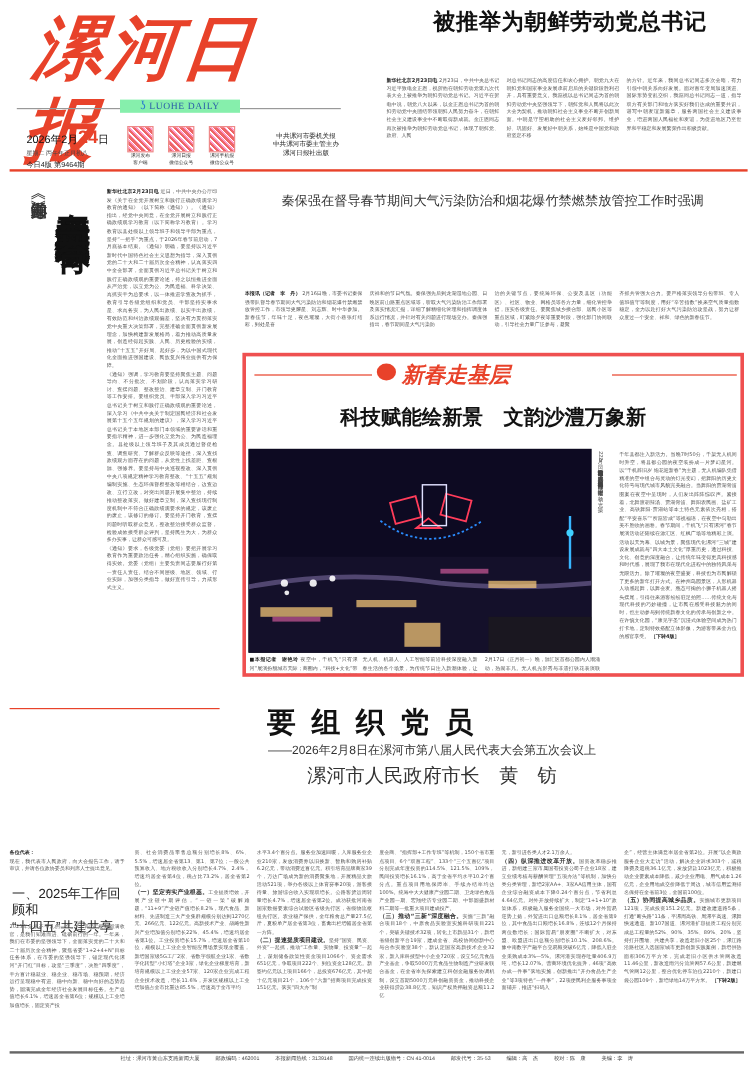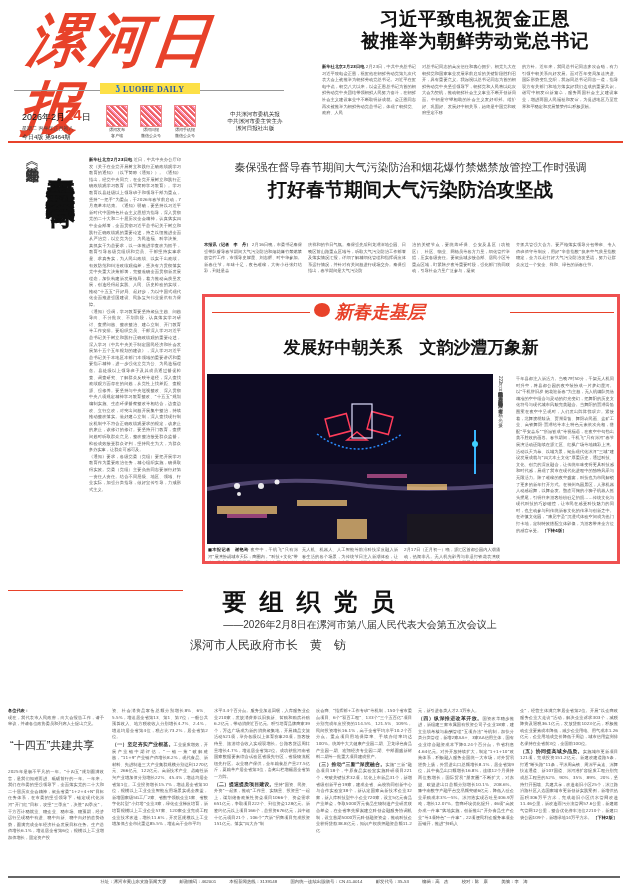--- a/index.html
+++ b/index.html
@@ -1,21 +1,21 @@
 <!DOCTYPE html>
 <html><head>
 <meta charset="utf-8">
 <style>
   * { box-sizing: border-box; margin: 0; padding: 0; }
   html, body { width: 625px; height: 889px; background: #fff; overflow: hidden; }
   body { position: relative; font-family: "DejaVu Serif", serif; color: #222; }
   .abs { position: absolute; }
   .masthead-logo { left: 28px; top: 6px; width: 235px; height: 68px; color: #e8422a; font-family: "DejaVu Serif", serif; font-weight: bold; font-size: 58px; letter-spacing: 4px; line-height: 68px; font-style: italic; transform: skewX(-6deg); }
   .daily-line { left: 14px; top: 90px; width: 270px; height: 1px; background: #999; }
-  .daily-label { left: 100px; top: 83px; width: 100px; background: #fde047; text-align: center; font-family: "Liberation Serif", serif; font-size: 8px; color: #2a5ca8; font-weight: bold; letter-spacing: 0.5px; }
+  .daily-label { left: 100px; top: 83px; width: 100px; background: #86efac; text-align: center; font-family: "Liberation Serif", serif; font-size: 8px; color: #2a5ca8; font-weight: normal; letter-spacing: 0.5px; }
   .daily-label .wave { color: #2a7bd0; font-size: 10px; }
   .date-block { left: 22px; top: 106px; width: 80px; font-family: "Liberation Sans", sans-serif; }
   .date-main { font-size: 9px; color: #111; }
   .date-main .day { color: #e8422a; font-weight: bold; font-size: 15px; }
   .date-sub { font-size: 5px; color: #444; margin-top: 1px; }
   .date-issue { font-size: 6px; color: #222; margin-top: 2px; }
   .qr { width: 22px; height: 22px; background: repeating-linear-gradient(45deg,#e66 0 2px,#f9c 2px 3px,#fff 3px 4px); border: 1px solid #e88; }
   .qr-label { font-size: 4px; color: #333; text-align: center; line-height: 6px; font-family: "Liberation Sans", sans-serif; }
   .publisher { left: 210px; top: 111px; width: 90px; text-align: center; font-family: "Liberation Sans", sans-serif; font-size: 5.5px; line-height: 7px; color: #222; }
   .red-rule { left: 8px; top: 141px; width: 615px; height: 2px; background: #e8422a; }
@@ -27,21 +27,21 @@
   .thin-rule { height: 1px; background: #e8422a; }
   .kicker2 { left: 198px; top: 160px; width: 425px; text-align: center; font-family: Liberation Mono, monospace; font-size: 11px; color: #333; }
   .headline2 { left: 198px; top: 177px; width: 425px; text-align: center; font-family: "DejaVu Serif", serif; font-weight: bold; font-size: 19px; line-height: 25px; color: #111; }
   .feature-box { left: 202px; top: 294px; width: 418px; height: 270px; border: 3px solid #ef5050; }
   .banner-line { height: 1px; background: #e8422a; }
   .banner { color: #e8422a; font-weight: bold; font-family: Liberation Serif, serif; }
   .feature-title { text-align: center; font-family: "DejaVu Serif", serif; font-weight: bold; font-size: 17px; color: #111; }
   .photo { background: radial-gradient(ellipse at 50% 30%, #2a2050 0%, #0e0b22 55%, #05040d 100%); overflow: hidden; }
   .report-title { left: 200px; top: 586px; width: 230px; text-align: center; font-family: "DejaVu Serif", serif; font-weight: bold; font-size: 24px; letter-spacing: 13px; color: #111; }
   .report-sub { left: 190px; top: 618px; width: 340px; text-align: center; font-family: "Liberation Sans", sans-serif; font-size: 10px; color: #333; }
-  .report-author { left: 190px; top: 637px; width: 340px; text-align: left; font-family: "Liberation Sans", sans-serif; font-size: 12px; color: #333; }
+  .report-author { left: 190px; top: 637px; width: 340px; text-align: center; font-family: "Liberation Sans", sans-serif; font-size: 16px; color: #333; }
   .section-head { font-family: "Liberation Sans", sans-serif; font-size: 11px; color: #222; line-height: 14px; }
   .footer-rule { left: 8px; top: 876px; width: 612px; height: 2px; background: #666; }
   .footer { left: 8px; top: 879px; width: 612px; text-align: center; font-family: "Liberation Sans", sans-serif; font-size: 4.4px; color: #444; white-space: nowrap; }
   .footer span { margin: 0 6px; }
   .sub-head { font-weight: bold; color: #333; font-size: 5px; }
 </style>
 </head>
 <body>
 
 <div class="abs masthead-logo">漯河日报</div>
@@ -75,21 +75,20 @@
   <div class="qr-label">微信公众号</div>
 </div>
 
 <div class="abs publisher">
   <div>中共漯河市委机关报</div>
   <div>中共漯河市委主管主办</div>
   <div>漯河日报社出版</div>
 </div>
 
 <div class="abs headline-top">
-  <div>习近平致电祝贺金正恩</div>
   <div>被推举为朝鲜劳动党总书记</div>
 </div>
 <div class="abs body-text" style="left:322px;top:64px;width:94px;height:70px;">
   <span class="byline">新华社北京2月23日电</span>
   <span>2月23日，中共中央总书记习近平致电金正恩，祝贺他在朝鲜劳动党第九次代表大会上被推举为朝鲜劳动党总书记。习近平在贺电中说，朝党八大以来，以金正恩总书记为首的朝鲜劳动党中央团结带领朝鲜人民努力奋斗，在朝鲜社会主义建设事业中不断取得新成就。金正恩同志再次被推举为朝鲜劳动党总书记，体现了朝鲜党、政府、人民</span>
 </div>
 <div class="abs body-text" style="left:422px;top:64px;width:94px;height:70px;">对总书记同志的高度信任和衷心拥护。朝党九大在朝鲜党和国家事业发展承前启后的关键阶段胜利召开，具有重要意义。我愿祝以总书记同志为首的朝鲜劳动党中央坚强领导下，朝鲜党和人民将以此次大会为契机，推动朝鲜社会主义事业不断开创新局面。中朝是守望相助的社会主义友好邻邦。维护好、巩固好、发展好中朝关系，始终是中国党和政府坚定不移</div>
 <div class="abs body-text" style="left:522px;top:64px;width:96px;height:70px;">的方针。近年来，我同总书记同志多次会晤，有力引领中朝关系向好发展。面对百年变局加速演进、国际形势变乱交织，我愿同总书记同志一道，指导双方有关部门和地方落实好我们达成的重要共识，谱写中朝友谊新篇章，服务两国社会主义建设事业，增进两国人民福祉和友谊，为促进地区乃至世界和平稳定和发展繁荣作出积极贡献。</div>
 
 <div class="abs red-rule"></div>
@@ -99,38 +98,37 @@
 <div class="abs body-text" style="left:89px;top:157px;width:92px;height:426px;">
   <span class="byline">新华社北京2月23日电</span>
   <span>近日，中共中央办公厅印发《关于在全党开展树立和践行正确政绩观学习教育的通知》（以下简称《通知》）。《通知》指出，经党中央同意，在全党开展树立和践行正确政绩观学习教育（以下简称学习教育）。学习教育以县处级以上领导班子和领导干部为重点，坚持“一把手”为重点，于2026年春节前启动，7月底基本结束。《通知》明确，要坚持以习近平新时代中国特色社会主义思想为指导，深入贯彻党的二十大和二十届历次全会精神，认真落实四中全会部署，全面贯彻习近平总书记关于树立和践行正确政绩观的重要论述，持之以恒推进全面从严治党，以立党为公、为民造福、科学决策、真抓实干为总要求，以一体推进学查改为抓手，教育引导各级党组织和党员、干部坚持实事求是、求真务实，为人民出政绩、以实干出政绩，有效防范和纠治政绩观偏差，坚决有力贯彻落实党中央重大决策部署，完整准确全面贯彻新发展理念，加快构建新发展格局，着力推动高质量发展，创造经得起实践、人民、历史检验的实绩，推动“十五五”开好局、起好步，为以中国式现代化全面推进强国建设、民族复兴伟业提供有力保障。</span>
   <br><span>《通知》强调，学习教育要坚持聚焦主题、问题导向、不分批次、不划阶段，认真落实学习研讨、查摆问题、整改整治、建章立制、开门教育等工作安排。要组织党员、干部深入学习习近平总书记关于树立和践行正确政绩观的重要论述，深入学习《中共中央关于制定国民经济和社会发展第十五个五年规划的建议》，深入学习习近平总书记关于本地区本部门本领域的重要讲话和重要指示精神，进一步强化立党为公、为民造福理念。县处级以上领导班子及其成员通过督促检查、调查研究、了解群众反映等途径，深入查找政绩观方面存在的问题，从党性上找差距、查根源、强修养。要坚持与中央巡视整改、深入贯彻中央八项规定精神学习教育整改、“十五五”规划编制实施、生态环保督察整改等相结合，边查边改、立行立改，对突出问题开展集中整治，持续推动整改落实。做好建章立制，深入查找现行制度机制中不符合正确政绩观要求的规定，该废止的废止，该修订的修订。要坚持开门教育，查摆问题时听取群众意见，整改整治接受群众监督，检验成效接受群众评判，坚持民生为大，为群众多办实事，让群众可感可及。</span>
   <br><span>《通知》要求，各级党委（党组）要把开展学习教育作为重要政治任务，精心组织实施，确保取得实效。党委（党组）主要负责同志要履行好第一责任人责任。结合不同层级、地区、领域、行业实际，加强分类指导，做好宣传引导，力戒形式主义。</span>
 </div>
 <div class="abs thin-rule" style="left:8px;top:590px;width:175px;"></div>
 
 <div class="abs kicker2">秦保强在督导春节期间大气污染防治和烟花爆竹禁燃禁放管控工作时强调</div>
 <div class="abs headline2">
-  <div>打好春节期间大气污染防治攻坚战</div>
 </div>
 <div class="abs body-text" style="left:204px;top:242px;width:98px;height:48px;">
   <span class="byline">本报讯（记者　李　丹）</span>
   <span>2月16日晚，市委书记秦保强带队督导春节期间大气污染防治和烟花爆竹禁燃禁放管控工作，市领导史耀星、刘志辉、时中华参加。新春佳节，年味十足，夜色璀璨，大街小巷张灯结彩，到处是喜</span>
 </div>
 <div class="abs body-text" style="left:308px;top:242px;width:98px;height:48px;">庆祥和的节日气氛。秦保强先后到龙湖湿地公园、日晚区前山路重点区域等，听取大气污染防治工作部署及落实情况汇报，详细了解精细化管理和指挥调度体系运行情况，并针对有关问题进行现场交办。秦保强指出，春节期间是大气污染防</div>
 <div class="abs body-text" style="left:412px;top:242px;width:98px;height:48px;">治的关键节点，要统筹环保、公安及县区（功能区）、社区、物业、网格员等各方力量，细化管控举措，压实各级责任。要聚焦城乡接合部、居民小区等重点区域，盯紧除夕夜等重要时段，强化部门协同联动，引导社会力量广泛参与，凝聚</div>
 <div class="abs body-text" style="left:516px;top:242px;width:100px;height:48px;">齐抓共管强大合力。要严格落实领导分包带班、专人值班值守等制度，用好“辛苦指数”换来空气质量指数稳定，全力以赴打好大气污染防治攻坚战，努力让群众度过一个安全、祥和、绿色的新春佳节。</div>
 
 <div class="abs feature-box"></div>
 <div class="abs banner-line" style="left:212px;top:312px;width:98px;"></div>
 <div class="abs banner-line" style="left:510px;top:312px;width:104px;"></div>
 <div class="abs" style="left:314px;top:300px;width:190px;height:24px;">
   <span style="display:inline-block;width:16px;height:14px;border-radius:50%;background:#e8422a;vertical-align:middle;position:relative;top:-2px;"></span>
   <span class="banner" style="font-size:18px;vertical-align:middle;font-style:italic;">新春走基层</span>
 </div>
-<div class="abs feature-title" style="left:206px;top:336px;width:410px;">发展好中朝关系　文韵沙澧万象新</div>
+<div class="abs feature-title" style="left:206px;top:336px;width:410px;">科技赋能绘新景　文韵沙澧万象新</div>
 
 <div class="abs photo" style="left:207px;top:374px;width:286px;height:170px;">
   <svg width="286" height="170" viewBox="0 0 286 170">
     <rect x="0" y="0" width="286" height="170" fill="#0d0a22"></rect>
     <rect x="0" y="90" width="286" height="80" fill="#14102a"></rect>
     <g stroke="#ff3c5a" fill="none" stroke-width="1.5">
       <rect x="120" y="42" width="22" height="18" transform="rotate(-15 131 51)"></rect>
       <rect x="162" y="40" width="22" height="18" transform="rotate(15 173 49)"></rect>
       <path d="M140 66 L150 58 L160 66 Z"></path>
     </g>
@@ -172,20 +170,21 @@
 
 <div class="abs report-title">要组织党员</div>
 <div class="abs report-sub">——2026年2月8日在漯河市第八届人民代表大会第五次会议上</div>
 <div class="abs report-author">漯河市人民政府市长　黄　钫</div>
 
 <div class="abs body-text" style="left:8px;top:708px;width:96px;height:30px;">
   <div class="byline">各位代表：</div>
   <span>现在，我代表市人民政府，向大会报告工作，请予审议，并请各位政协委员和列席人士提出意见。</span>
 </div>
 <div class="abs section-head" style="left:10px;top:738px;width:100px;">
+  <div>一、2025年工作回顾和</div>
   <div>“十四五”共建共享</div>
 </div>
 <div class="abs body-text" style="left:8px;top:769px;width:96px;height:104px;">2025年是极不平凡的一年。“十四五”规划圆满收官，是我们知难而进、砥砺前行的一年。一年来，我们在市委的坚强领导下，全面落实党的二十大和二十届历次全会精神，聚焦省委“1+2+4+N”目标任务体系，在市委的坚强领导下，锚定现代化漯河“开门红”目标，攻坚“三季度”，决胜“四季度”，干方百计稳就业、稳企业、稳市场、稳预期，经济运行呈现稳中有进、稳中向新、稳中向好的态势趋势，圆满完成全年经济社会发展目标任务。生产总值增长6.1%，增速居全省第6位；规模以上工业增加值增长，固定资产投</div>
 <div class="abs body-text" style="left:112px;top:708px;width:96px;height:165px;">
   <span>资、社会消费品零售总额分别增长8%、6%、5.5%，增速居全省第13、第1、第7位；一般公共预算收入、地方税收收入分别增长4.7%、2.4%，增速均居全省第4位，税占比73.2%，居全省第2位。</span><br>
   <span class="sub-head">（一）坚定夯实产业根基。</span><span>工业提质增效，开展产业链中期评估，“一链一策”破解难题，“11+9”产业链产值增长8.2%，现代食品、新材料、先进制造三大产业集群规模分别达到1270亿元、266亿元、122亿元。高新技术产业、战略性新兴产业增加值分别增长22%、45.4%，增速均居全省第1位。工业投资增长15.7%，增速居全省第10位，规模以上工业企业智能应用场景实现全覆盖，新增国家级5G工厂2家、省数字领航企业1家、省数字化转型“小灯塔”企业3家，绿化企业梯度培育，新培育规模以上工业企业57家、120家企业完成工程企业技术改造，增长11.6%，开发区规模以上工业增加值占全市比重达85.5%，增速高于全市平均</span>
 </div>
 <div class="abs body-text" style="left:214px;top:708px;width:96px;height:165px;">
   <span>水平3.4个百分点。服务业加速回暖，入库服务业企业210家，发放消费券以旧换新、暂购和购房补贴6.2亿元，带动消费近百亿元。积引培育品牌商家39个，万达广场成为新的消费聚集地，开展精品文旅活动521项，举办各级以上体育赛事20项，游客接待量、旅游综合收入实现双增长。公路客货运周转量增长4.7%，增速居全省第2位。成功获批河南省国家数据要素综合试验区省级先行区，省级物流枢纽先行区。农业稳产保供，全年粮食总产量27.5亿斤，夏粮单产居全省第3位，畜禽出栏增幅居全省第一方阵。</span><br>
   <span class="sub-head">（二）提速提质项目建设。</span><span>坚持“国资、民资、外资”一起抓，推动“工作量、实物量、投资量”一起上，谋划储备政策性资金项目1066个、资金需求651亿元，争取项目222个、到位资金128亿元。新签约亿元以上项目166个，总投资676亿元，其中超十亿元项目21个，106个“六新”招商项目完成投资151亿元。落实“四大办”制</span>

